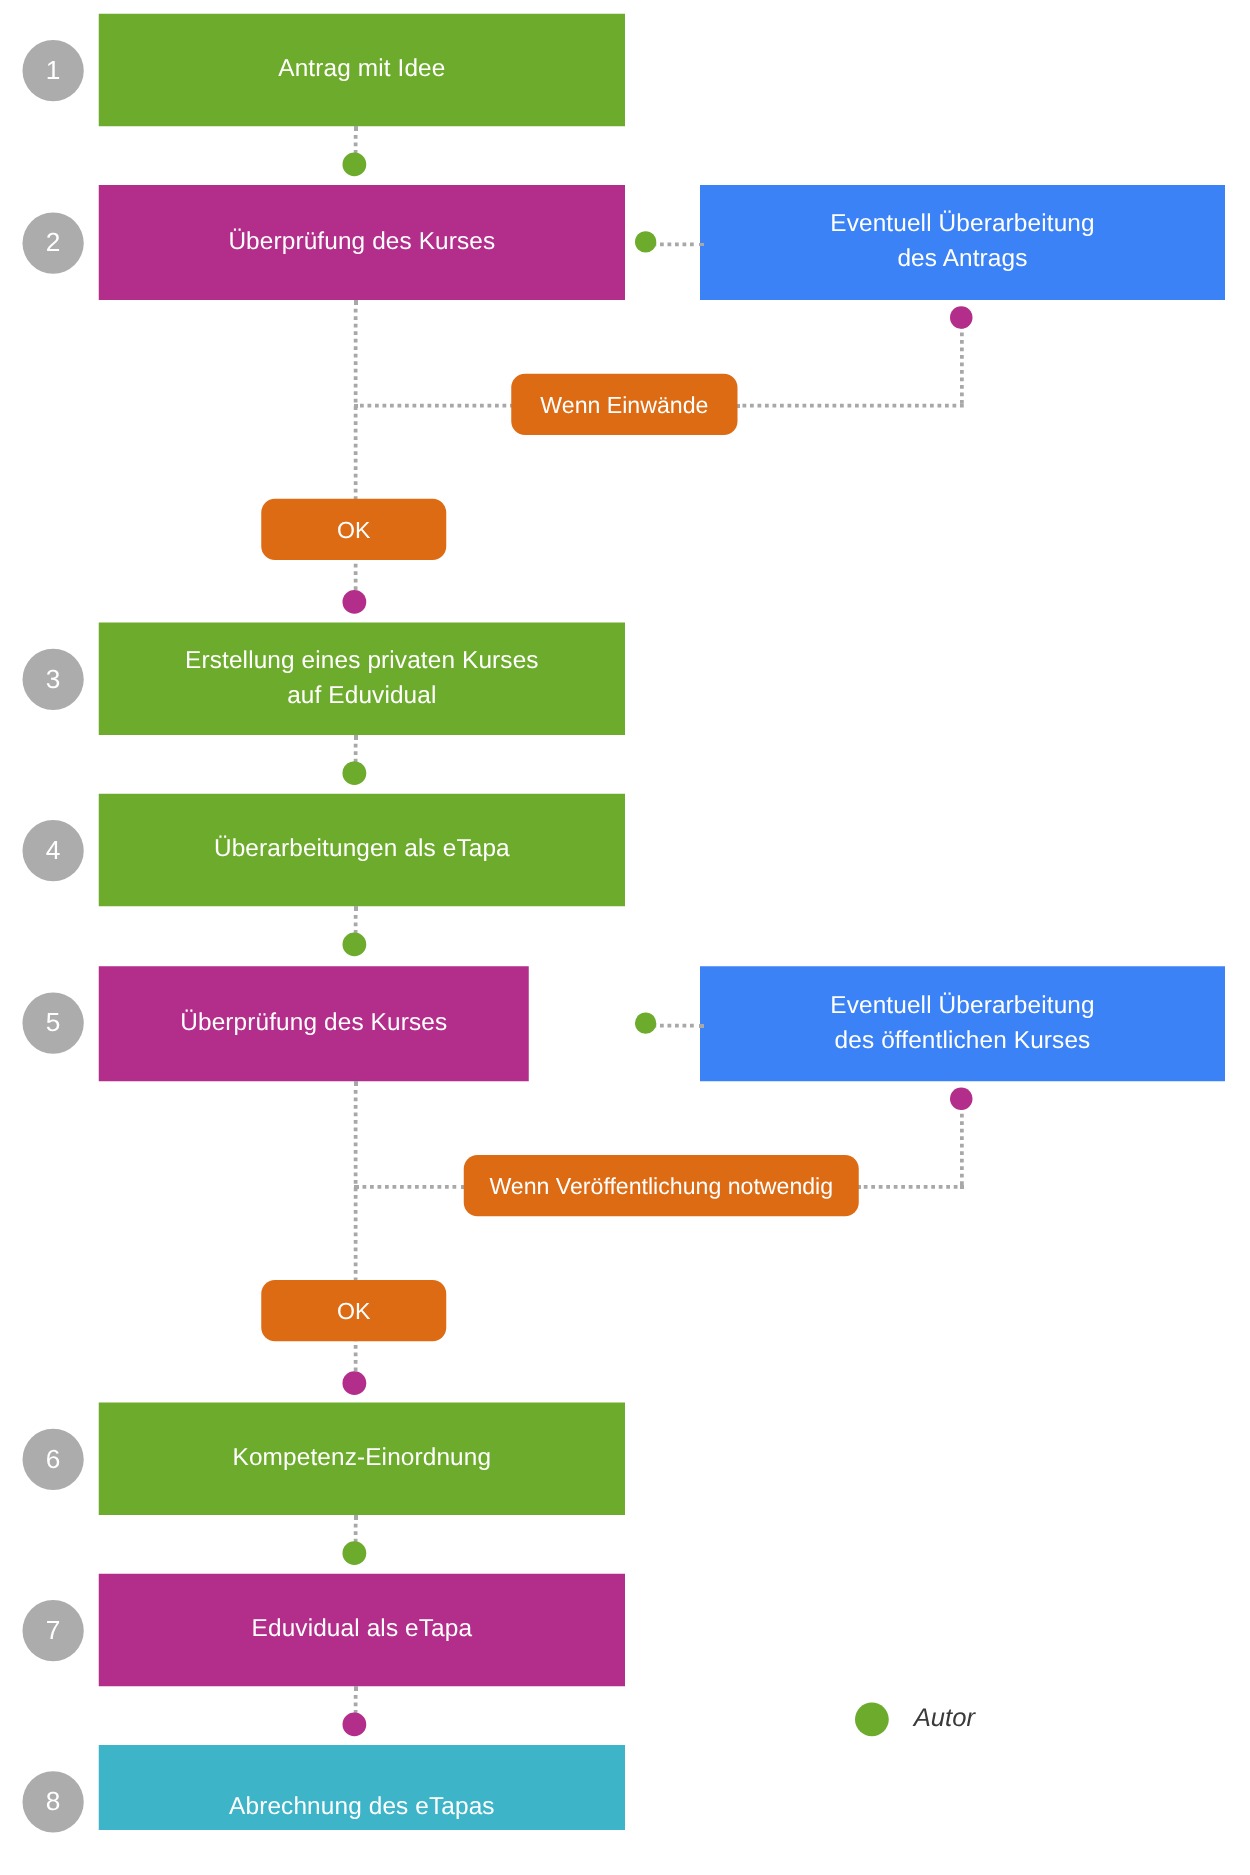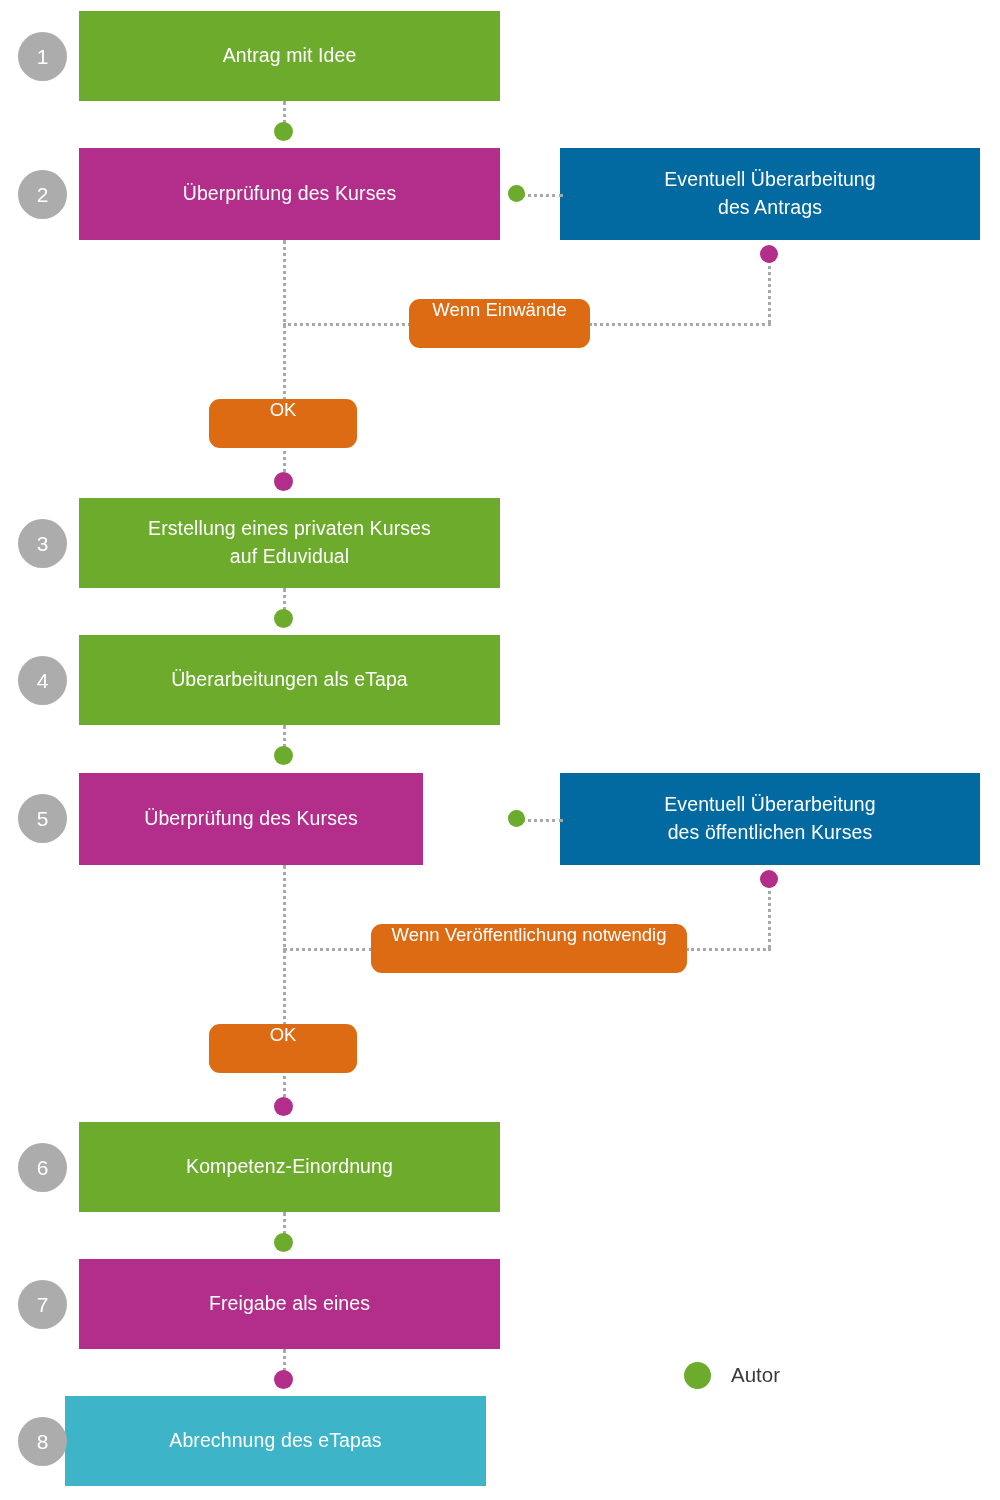--- a/index.html
+++ b/index.html
@@ -28,21 +28,21 @@
     text-align: center;
     color: #ffffff;
     font-size: 19.5px;
     line-height: 1.42;
     letter-spacing: 0.1px;
     box-sizing: border-box;
     padding: 4px 14px;
     white-space: pre-line;
   }
   .box.green  { background: #6DAB2D; }
-  .box.green2 { background: #0369a1; }
+  .box.green2 { background: #3b82f6; }
   .box.magenta{ background: #B32D8A; }
   .box.cyan   { background: #3DB4C8; }
 
   
   .step-badge {
     position: absolute;
     width: 49px;
     height: 49px;
     border-radius: 50%;
     background: #ACACAC;
@@ -55,20 +55,21 @@
     z-index: 5;
   }
 
   
   .pill {
     position: absolute;
     background: #DC6B14;
     border-radius: 11px;
     color: #ffffff;
     display: flex;
+    align-items: center;
     justify-content: center;
     font-size: 18.5px;
     box-sizing: border-box;
     padding: 0 16px;
     white-space: nowrap;
     z-index: 4;
   }
 
   
   .conn-v {
@@ -110,20 +111,21 @@
     width: 27px;
     height: 27px;
     border-radius: 50%;
     flex: 0 0 auto;
   }
   .legend-label {
     margin-left: 20px;
     font-size: 20.5px;
     color: #3A3A3A;
     white-space: nowrap;
+    font-style: italic;
   }
 </style>
 </head>
 <body>
 
 <div id="canvas">
 
   <div class="conn-v" style="left:283px; top:101px; height:36px;"></div>
 
   <div class="conn-h" style="left:515px; top:194px; width:48px;"></div>
@@ -183,24 +185,24 @@
 
   <div class="box magenta" style="left:79px; top:773px; width:344px; height:92px;">
     <span>Überprüfung des Kurses</span>
   </div>
 
   <div class="box green" style="left:79px; top:1122px; width:421px; height:90px;">
     <span>Kompetenz-Einordnung</span>
   </div>
 
   <div class="box magenta" style="left:79px; top:1259px; width:421px; height:90px;">
-    <span>Freigabe als eines</span>
-  </div>
-
-  <div class="box cyan" style="left:65px; top:1396px; width:421px; height:90px;">
+    <span>Eduvidual als eTapa</span>
+  </div>
+
+  <div class="box cyan" style="left:79px; top:1396px; width:421px; height:68px;align-items:flex-end;">
     <span>Abrechnung des eTapas</span>
   </div>
 
   <div class="box green2" style="left:560px; top:148px; width:420px; height:92px;">
     <span>Eventuell Überarbeitung
 des Antrags</span>
   </div>
 
   <div class="box green2" style="left:560px; top:773px; width:420px; height:92px;">
     <span>Eventuell Überarbeitung

